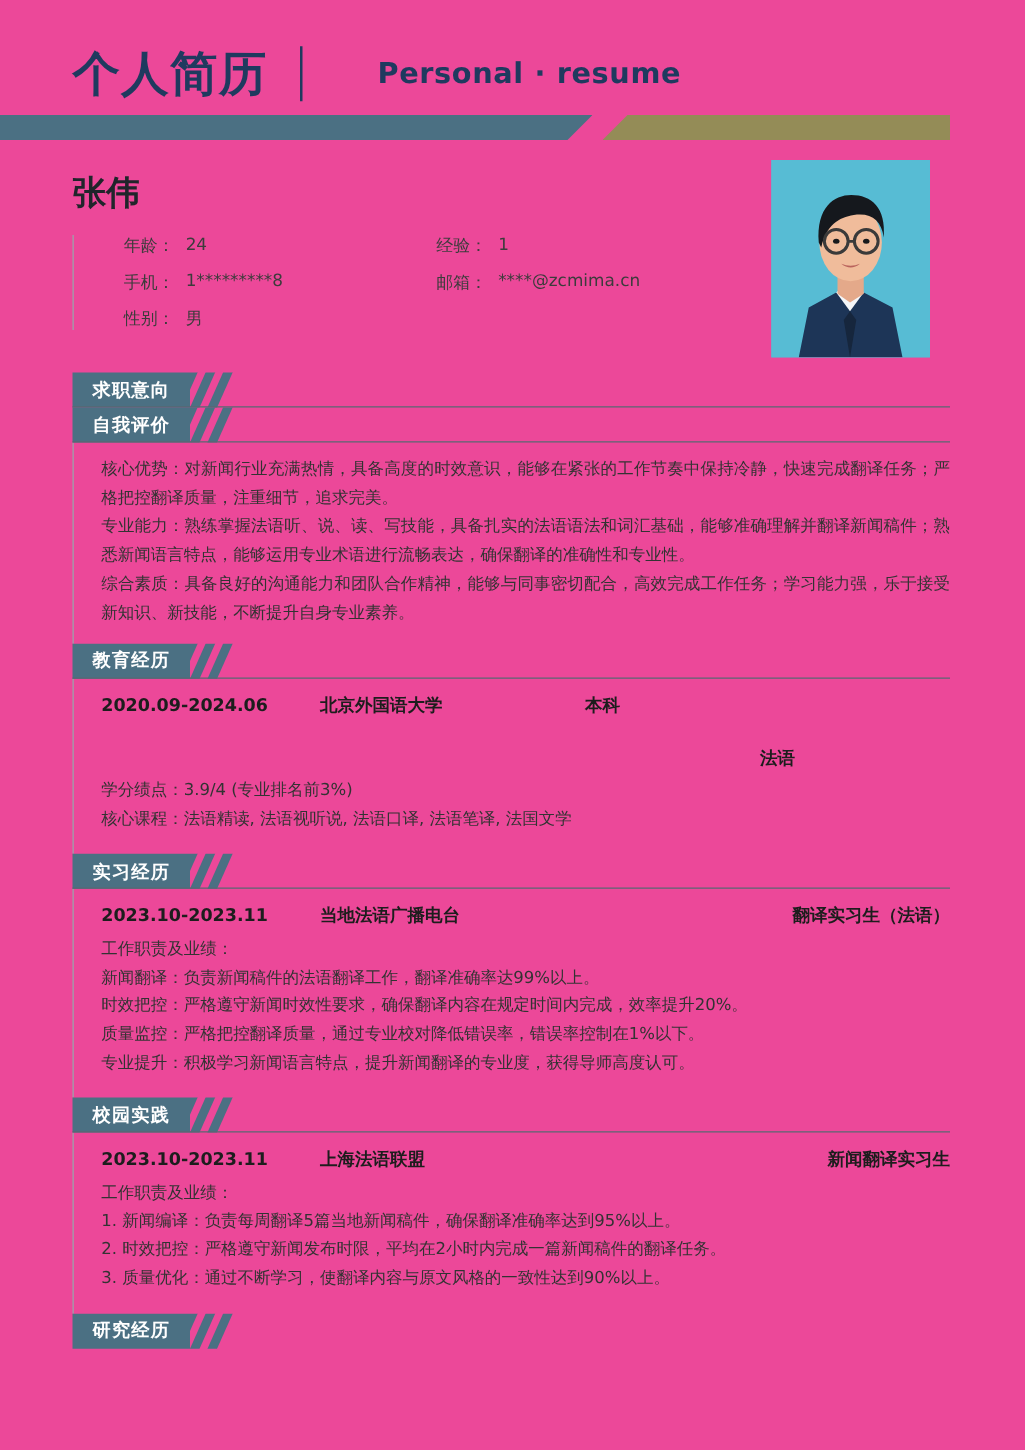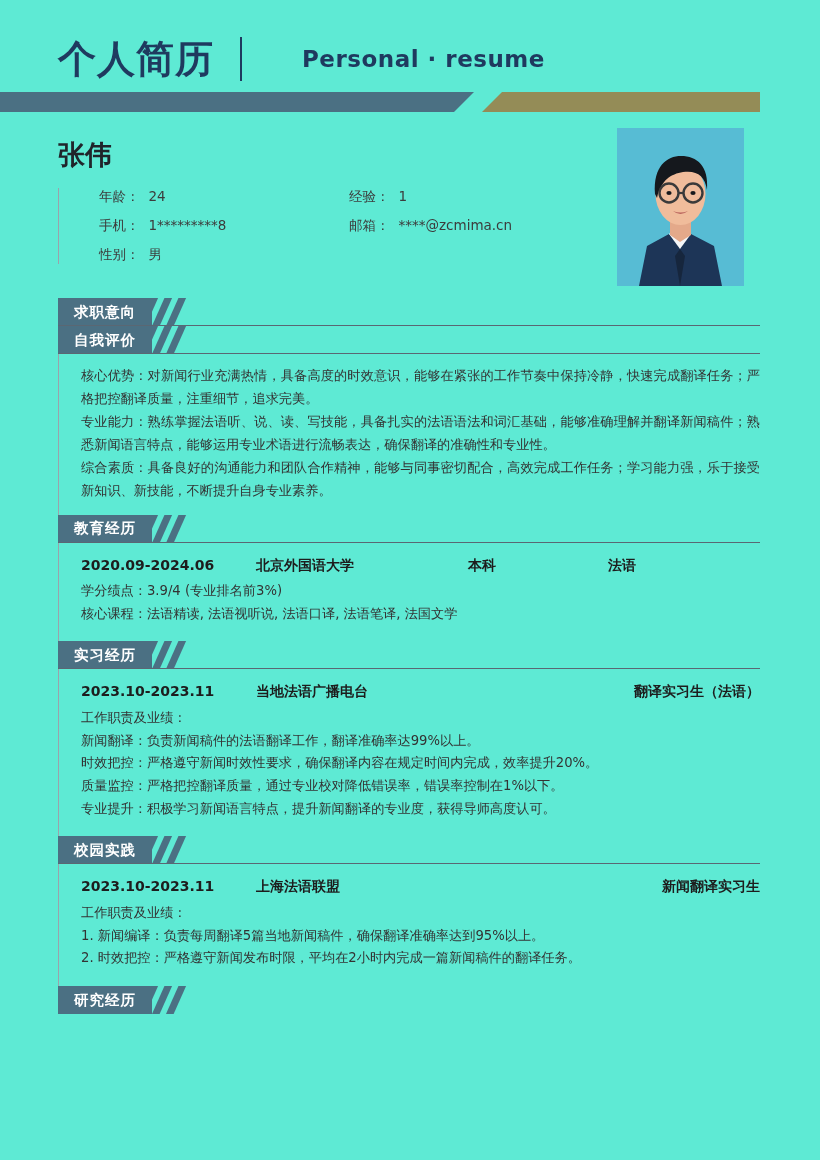--- a/index.html
+++ b/index.html
@@ -3,21 +3,21 @@
 <meta charset="utf-8">
 <style>
   * { box-sizing: border-box; margin: 0; padding: 0; }
   html, body {
     width: 820px; height: 1160px;
     background: #ffffff;
     font-family: "DejaVu Sans", "Liberation Sans", sans-serif;
     color: #2b2b2b;
     overflow: hidden;
   }
-  .page { position: relative; width: 820px; height: 1160px; background:#5eead4; }
+  .page { position: relative; width: 820px; height: 1160px; background:#ec4899; }
 
   
   .header { position: relative; height: 118px; }
   .header-title-row {
     display: flex; align-items: center;
     padding: 30px 0 0 58px; height: 88px;
   }
   .cn-title {
     font-size: 38px; font-weight: 700; letter-spacing: 1px;
     color: #1f3a5f; line-height: 1; white-space: nowrap;
@@ -108,21 +108,21 @@
   
   .entry { margin-bottom: 4px; }
   .entry + .entry { margin-top: 14px; }
   .entry-head {
     display: flex; font-weight: 700; font-size: 14px;
     color: #1d1d1d; margin-bottom: 3px;
   }
   .eh-date { width: 175px; }
   .eh-org  { width: 212px; }
   .eh-a    { width: 140px; }
-  .eh-b    { width: 140px; }
+  .eh-b    { width: 140px; margin-top: 42px; }
   .eh-role-right { margin-left: auto; text-align: right; }
   .entry-line { font-size: 13.2px; color: #333; line-height: 1.72; }
 </style>
 </head>
 <body>
 
 <div class="page">
 
   <div class="header">
     <div class="header-title-row">
@@ -287,20 +287,21 @@
     <div class="sec-body">
       <div class="entry">
         <div class="entry-head">
           <span class="eh-date">2023.10-2023.11</span>
           <span class="eh-org">上海法语联盟</span>
           <span class="eh-role-right">新闻翻译实习生</span>
         </div>
         <div class="entry-line">工作职责及业绩：</div>
         <div class="entry-line">1. 新闻编译：负责每周翻译5篇当地新闻稿件，确保翻译准确率达到95%以上。</div>
         <div class="entry-line">2. 时效把控：严格遵守新闻发布时限，平均在2小时内完成一篇新闻稿件的翻译任务。</div>
+        <div class="entry-line">3. 质量优化：通过不断学习，使翻译内容与原文风格的一致性达到90%以上。</div>
       </div>
     </div>
   </div>
 
   <div class="section">
     <div class="sec-head">
       <div class="sec-tab">研究经历</div>
       <div class="sec-stripes">
           <i></i>
           <i></i>

